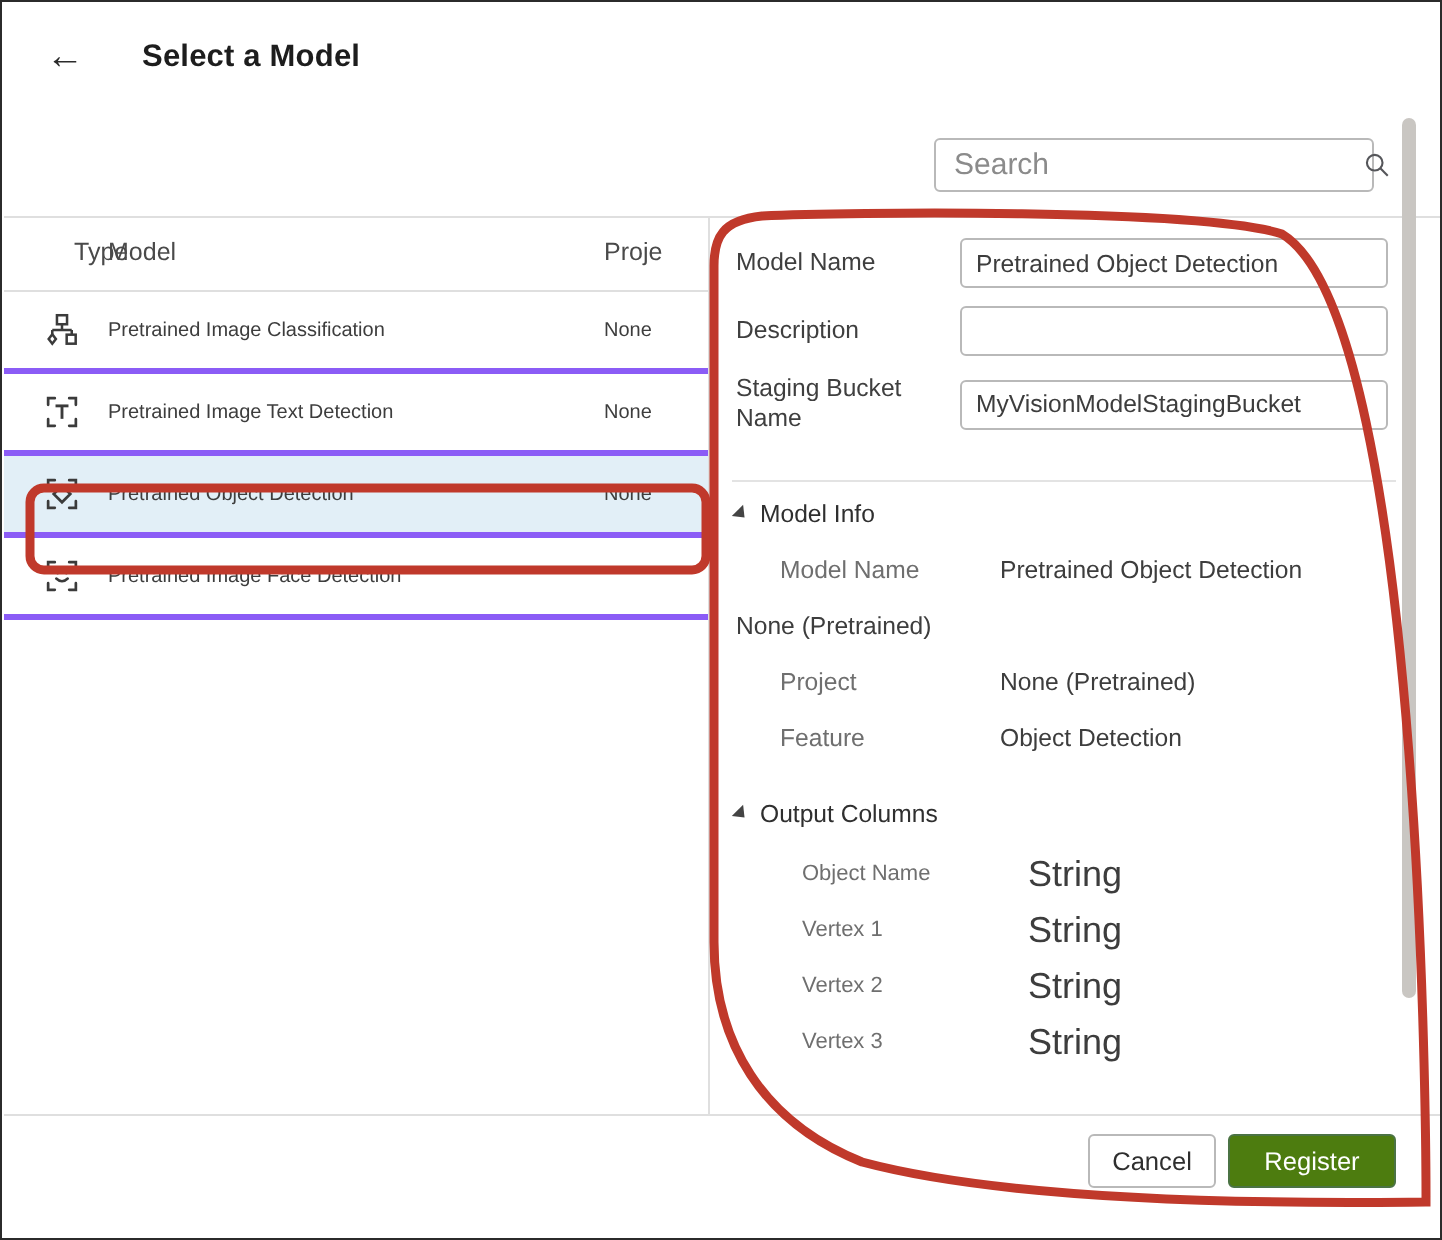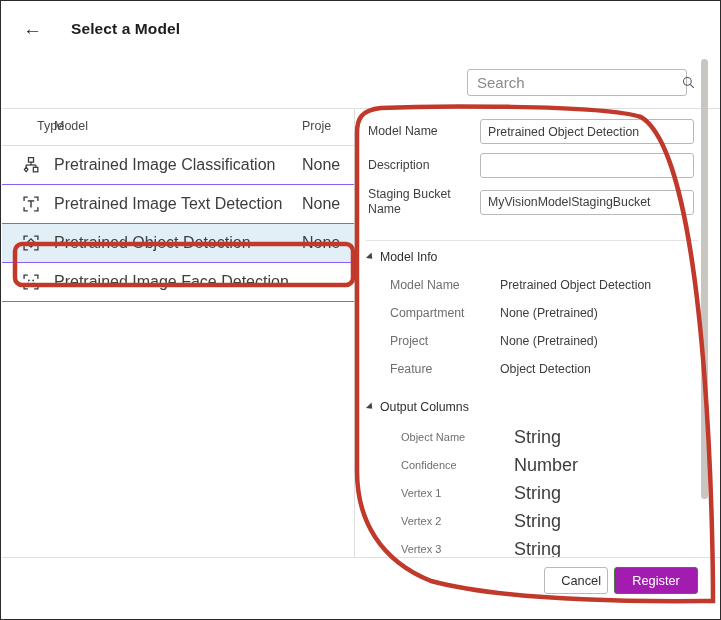--- a/index.html
+++ b/index.html
@@ -103,25 +103,25 @@
     font-weight: normal;
     color: #4a4a4a;
     text-align: left;
     padding: 10px 4px 12px 0;
     border-bottom: 1px solid #dfdfdf;
     background: #fff;
   }
   .tbl thead th.h-type { padding-left: 35px; }
   .tbl thead th.h-model { padding-left: 0px; }
   .tbl tbody td {
-    font-size: 16px;
+    font-size: 10px;
     color: #3d3d3d;
     padding: 0;
     height: 38px;
-    border-bottom: 1px solid #8b5cf6;
+    border-bottom: 3px solid #8b5cf6;
     vertical-align: middle;
     background: #fff;
   }
   .tbl tbody tr.selected td { background: #e2eff7; }
   .td-type { padding-left: 20px !important; }
   .td-model { color: #3d3d3d; }
   .td-proj { color: #3d3d3d; }
   .tbl tbody tr { cursor: pointer; }
   .icon-svg { display: block; }
 
@@ -266,31 +266,30 @@
     top: 9px;
     width: 64px;
     height: 27px;
     border: 1px solid #b9b9b9;
     border-radius: 3px;
     background: #fff;
     color: #2f2f2f;
     font-family: "Liberation Sans", sans-serif;
     font-size: 12.8px;
     cursor: pointer;
-    text-align: right;
   }
   .btn-register {
     position: absolute;
     right: 22px;
     top: 9px;
     width: 84px;
     height: 27px;
     border: 1px solid #4b7344;
     border-radius: 3px;
-    background: #a21caf;
+    background: #4d7c0f;
     color: #ffffff;
     font-family: "Liberation Sans", sans-serif;
     font-size: 12.8px;
     cursor: pointer;
     text-align: center;
   }
 
   
   .annot {
     position: absolute;
@@ -422,21 +421,20 @@
     <div class="section">
       <div class="section-head">
         <span class="tri"></span>
         <span>Model Info</span>
       </div>
       <div class="kv-row">
         <span class="kv-key">Model Name</span>
         <span class="kv-val">Pretrained Object Detection</span>
       </div>
       <div class="kv-row">
-        <span class="kv-key">Compartment</span>
         <span class="kv-val">None (Pretrained)</span>
       </div>
       <div class="kv-row">
         <span class="kv-key">Project</span>
         <span class="kv-val">None (Pretrained)</span>
       </div>
       <div class="kv-row">
         <span class="kv-key">Feature</span>
         <span class="kv-val">Object Detection</span>
       </div>
@@ -444,24 +442,20 @@
 
     <div class="section" style="padding-top:16px;">
       <div class="section-head">
         <span class="tri"></span>
         <span>Output Columns</span>
       </div>
       <div class="oc-list">
         <div class="kv-row">
           <span class="oc-key">Object Name</span>
           <span class="oc-val">String</span>
-        </div>
-        <div class="kv-row">
-          <span class="oc-key">Confidence</span>
-          <span class="oc-val">Number</span>
         </div>
         <div class="kv-row">
           <span class="oc-key">Vertex 1</span>
           <span class="oc-val">String</span>
         </div>
         <div class="kv-row">
           <span class="oc-key">Vertex 2</span>
           <span class="oc-val">String</span>
         </div>
         <div class="kv-row">

